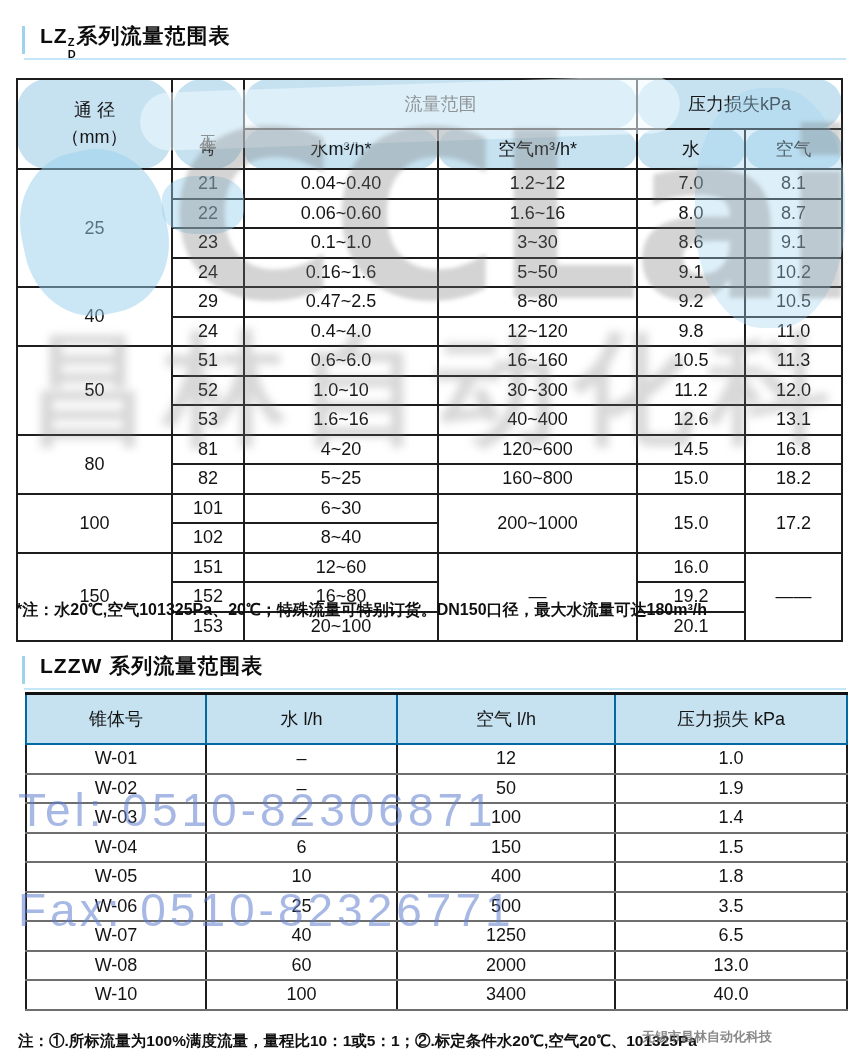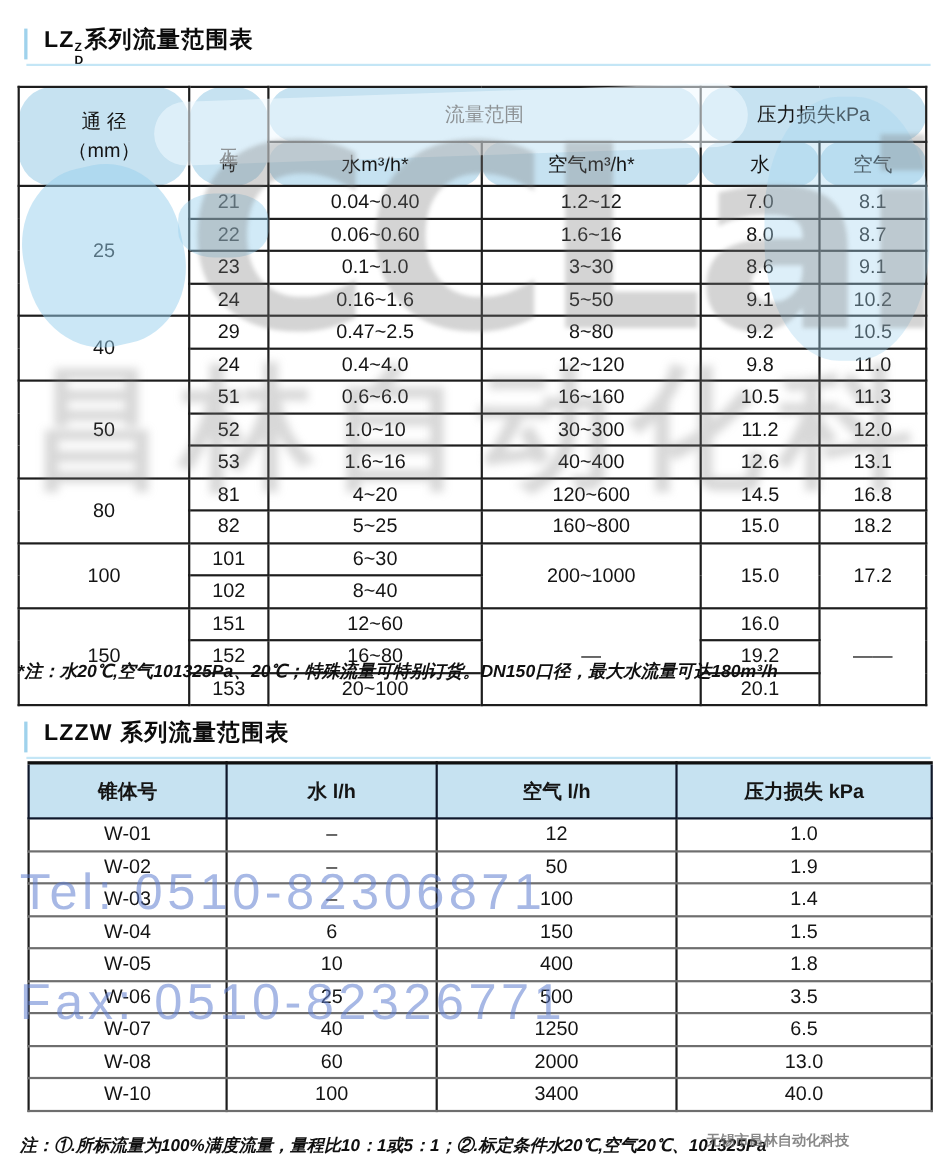--- a/index.html
+++ b/index.html
@@ -29,28 +29,28 @@
   }
   #t1 thead th { background:#c6e2f1;border-radius:31px; }
   .t1-h1 { height:50px; }
   .t1-h2 { height:40px; }
   #t1 tbody tr { height:29.5px; }
   .vtext { writing-mode:vertical-rl; text-orientation:upright; letter-spacing:3px; font-size:17px; }
   .dncell { font-size:19px; }
   .hdr2line { line-height:1.5; }
 
   
-  .note { position:absolute; font-weight:bold; color:#101010; white-space:nowrap;font-style:italic; }
+  .note { position:absolute; font-weight:bold; color:#101010; white-space:nowrap; }
   #note1 { left:16px; top:600px; font-size:16px; }
   #note2 { left:18px; top:1031px; font-size:15.5px; }
 
   
   #t2 { position:absolute; left:25px; top:692px; width:821px; border-top:3px solid #101010; }
   #t2 th {
-    background:#c6e2f1; border:2px solid #0f172a; font-size:18px; font-weight:bold;
+    background:#c6e2f1; border:2px solid #0369a1; font-size:18px; font-weight:normal;
     height:46px; text-align:center; color:#141414;
   }
   #t2 td {
     border-left:2px solid #1d1d1d; border-right:2px solid #1d1d1d;
     border-top:2px solid #6e6e6e; border-bottom:2px solid #6e6e6e;
     height:27.5px; text-align:center; font-size:18px; color:#141414; padding:0;border-radius:12px;
   }
   #t2 tr td:first-child { border-left:2px solid #1d1d1d; }
 
   

